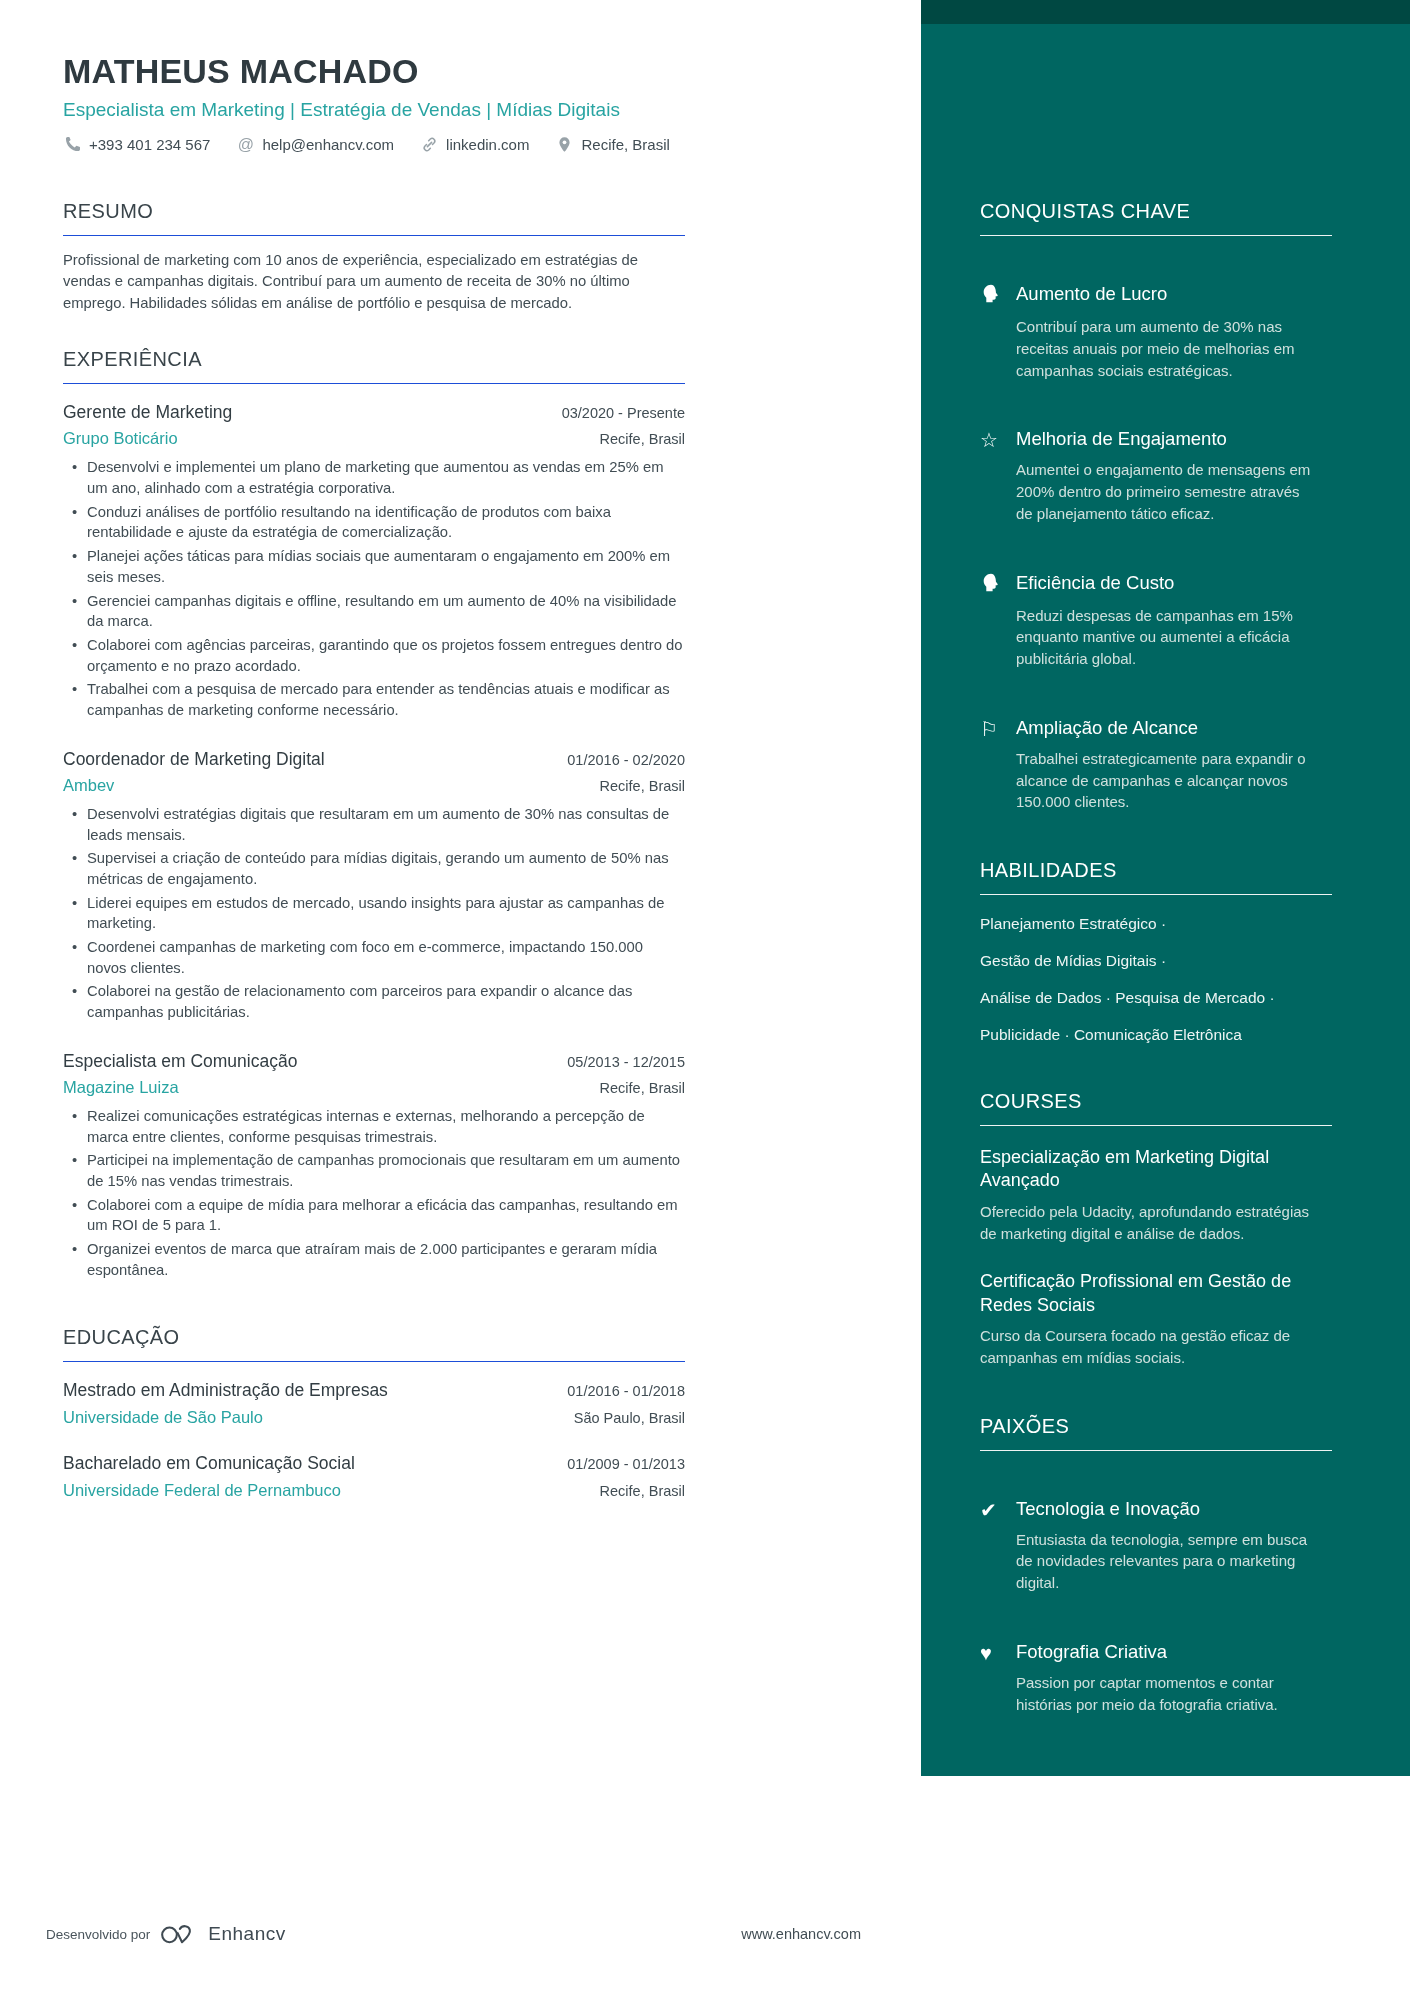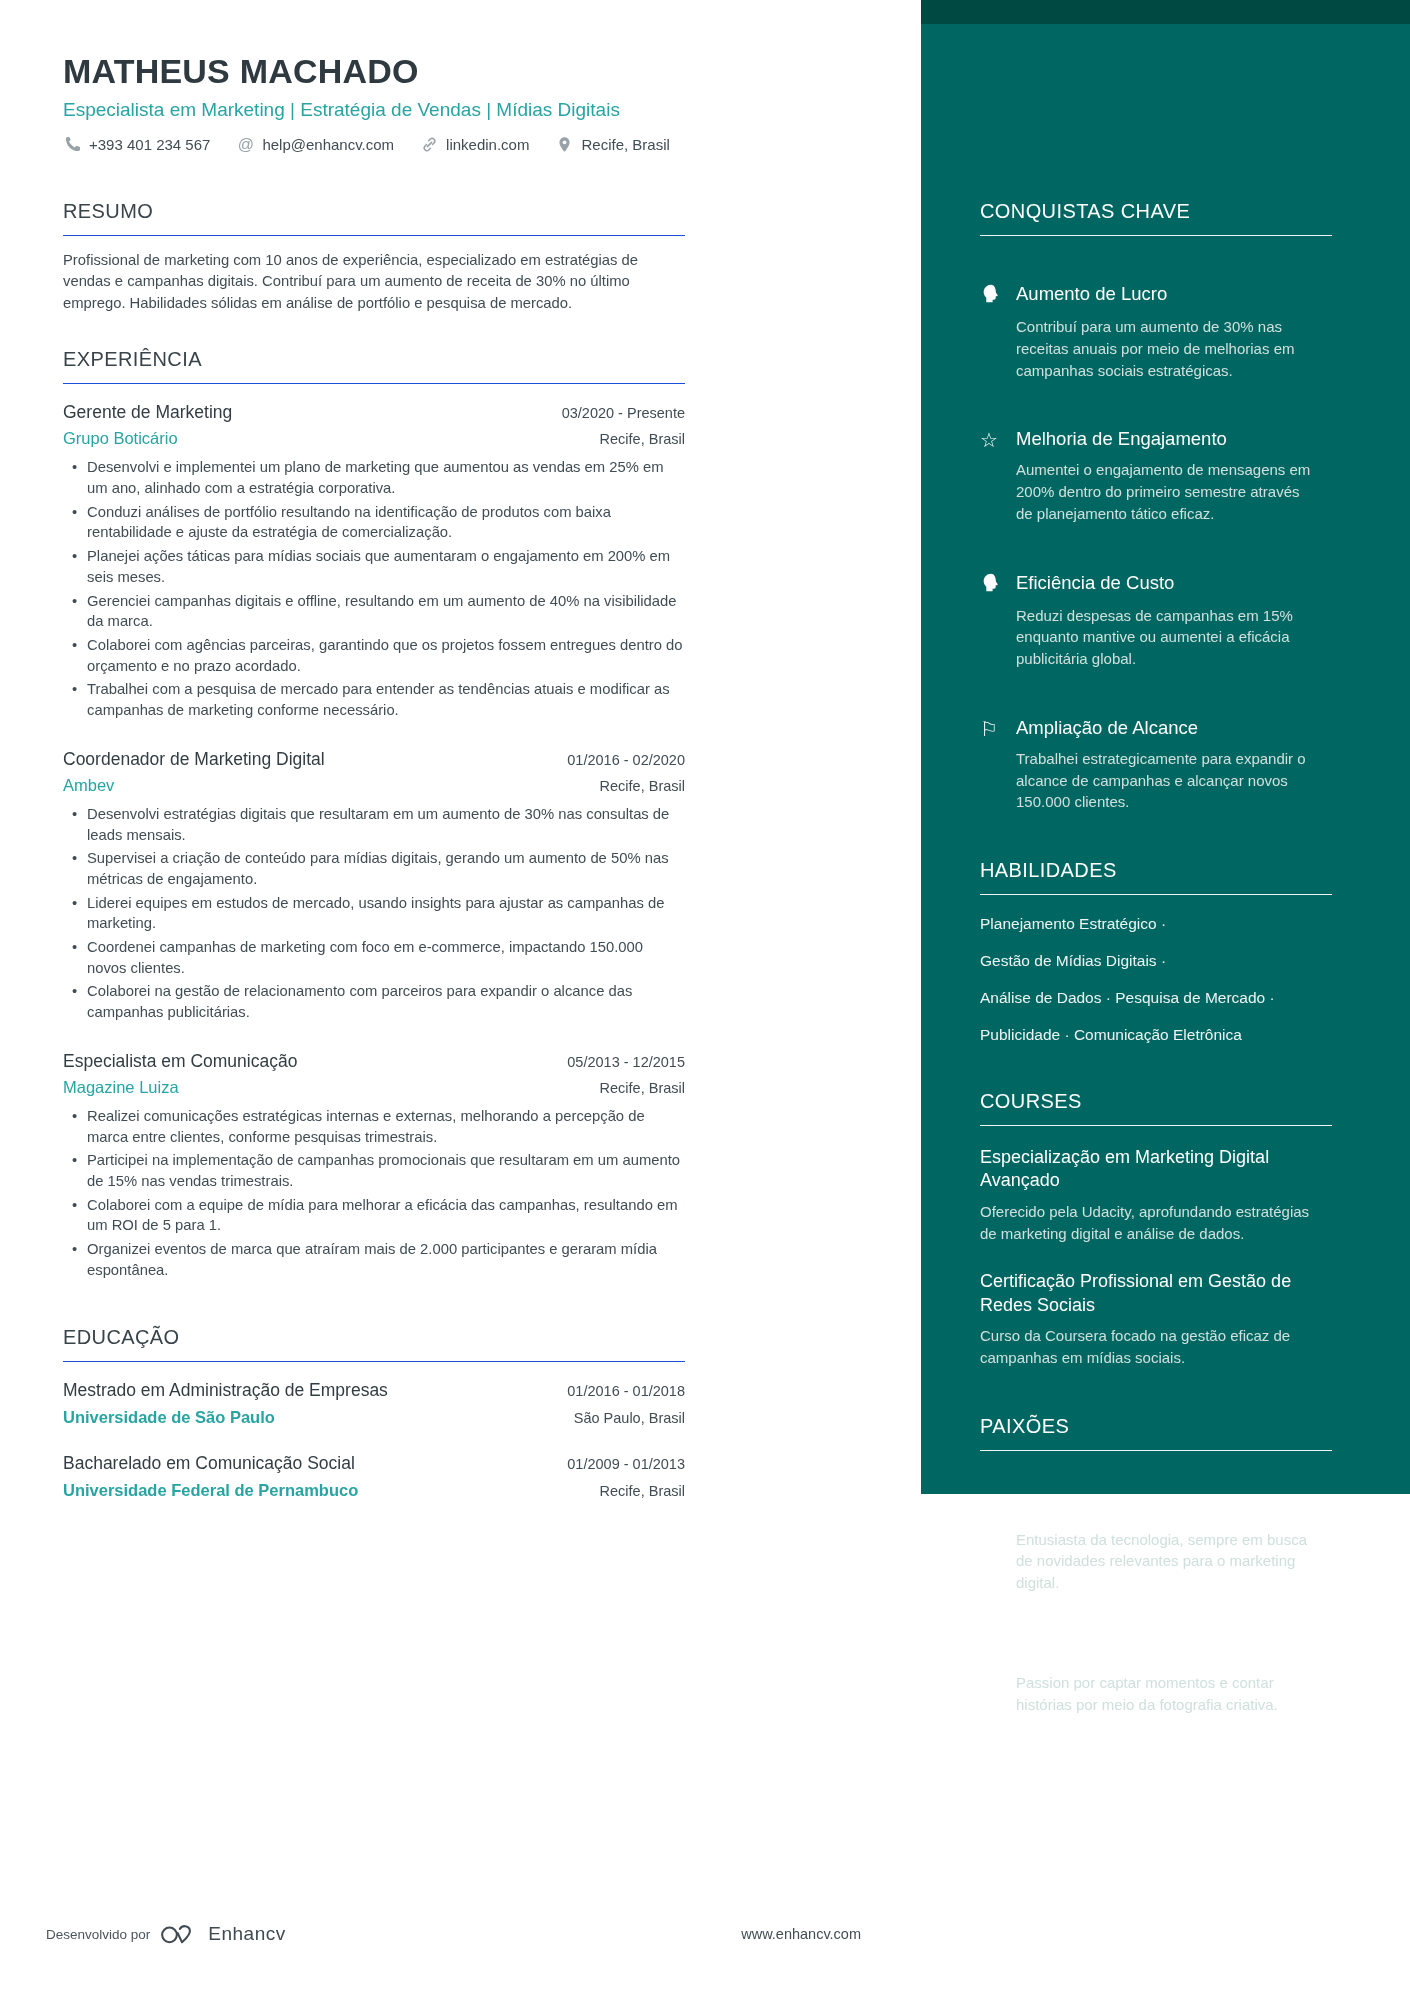--- a/index.html
+++ b/index.html
@@ -41,36 +41,36 @@
   .job-location { font-size:14.5px; color:#414d54; }
   .bullets { margin-top:9px; list-style:none; }
   .bullets li {
     position:relative; padding-left:24px; font-size:14.8px; line-height:1.4;
     color:#414d54; margin-bottom:3px;
   }
   .bullets li::before { content:"•"; position:absolute; left:9px; top:0; color:#414d54; }
 
   .degree { margin-top:18px; }
   .degree + .degree { margin-top:26px; }
-  .degree-school { margin-top:7px; font-size:16.5px; color:#28a4a2;font-weight:bold; }
+  .degree-school { margin-top:7px; font-size:16.5px; color:#28a4a2; }
 
   
   .footer {
     position:absolute; left:46px; top:1922px; width:815px;
     display:flex; justify-content:space-between; align-items:center;
   }
   .footer-left { display:flex; align-items:center; gap:10px; }
   .powered { font-size:13.5px; color:#4a555c; }
   .brand-logo svg { width:38px; height:24px; display:block; }
   .brand-name { font-size:19px; letter-spacing:.5px; color:#3f4a52; }
   .site { font-size:14.5px; color:#414d54; }
 
   
   .sidebar {
-    position:absolute; top:0; right:0; width:489px; height:1494px;
+    position:absolute; top:0; right:0; width:489px; height:1776px;
     background:#006661; padding:200px 78px 0 59px;
   }
   .sidebar-band { position:absolute; top:0; left:0; right:0; height:24px; background:#004842; }
 
   .sb-section { margin-bottom:46px; }
   .sb-head {
     font-size:20px; font-weight:normal; letter-spacing:.4px; color:#ffffff;
     padding-bottom:12px; border-bottom:1px solid #eef4f3; margin-bottom:20px;
   }
   .sb-item { display:grid; grid-template-columns:36px 1fr; margin-bottom:24px;margin-top:47px; }

